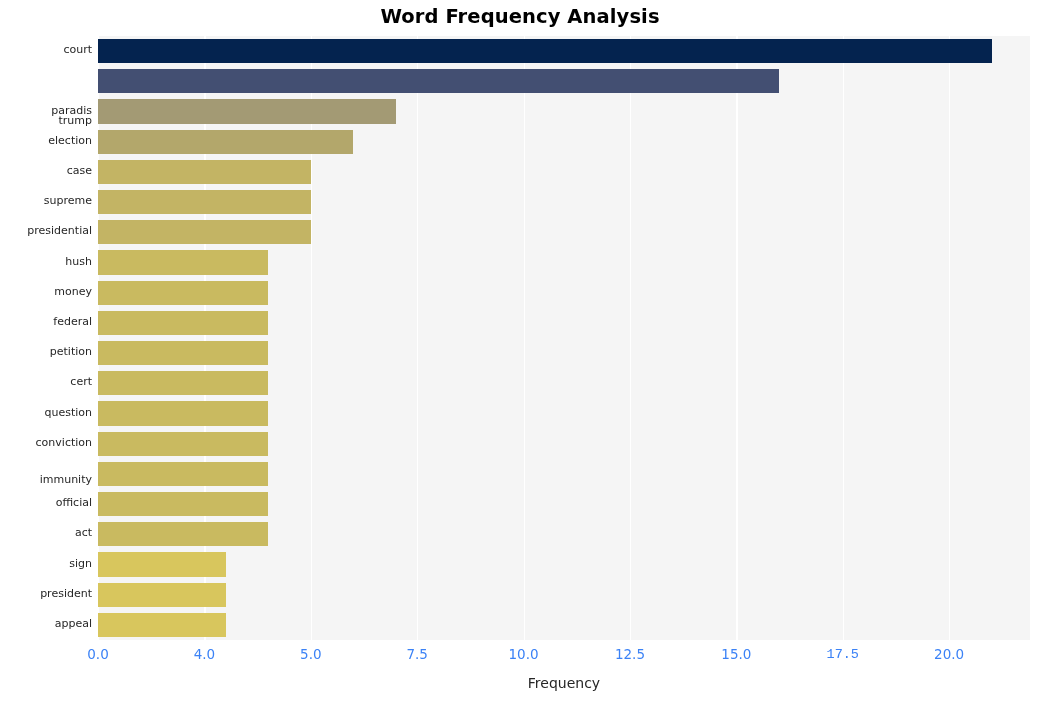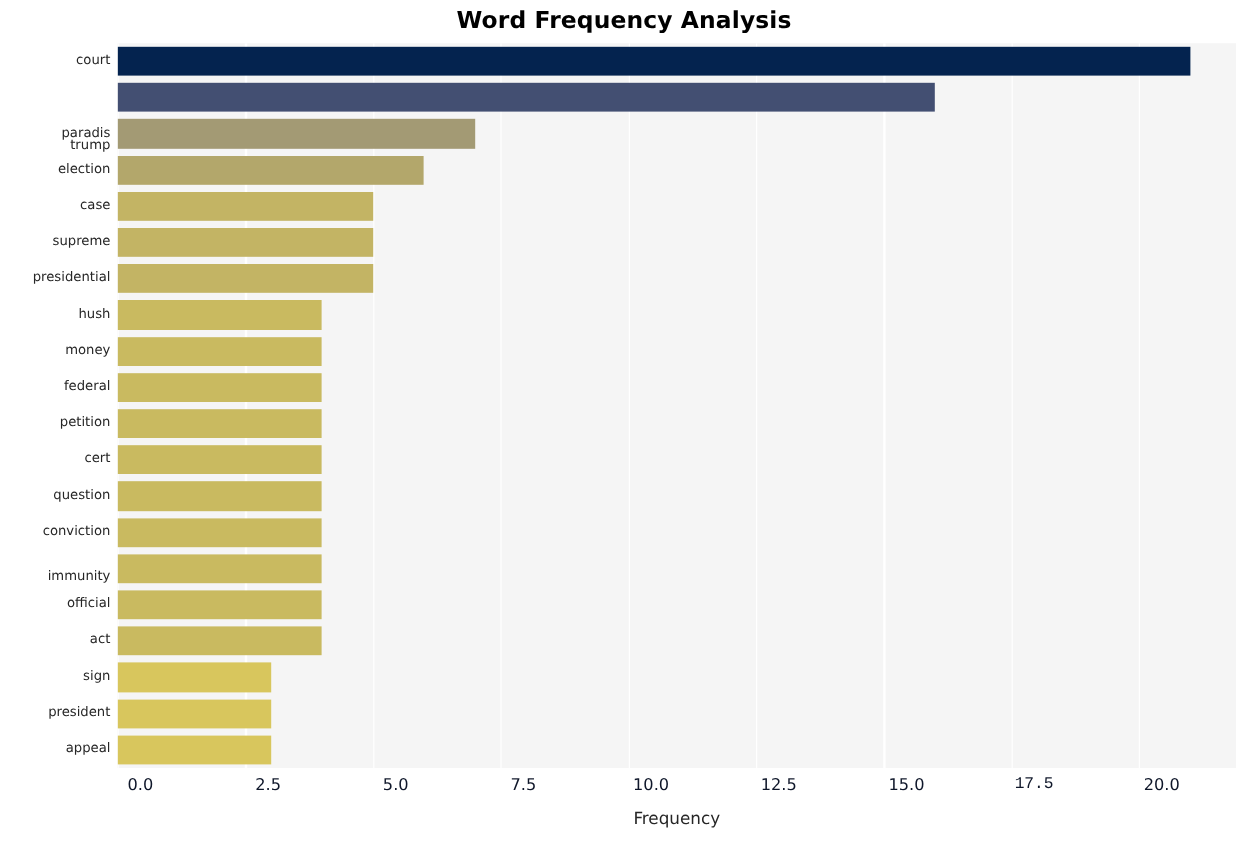--- a/index.html
+++ b/index.html
@@ -100,24 +100,23 @@
     left: 0;
     top: 648px;
     width: 1040px;
     height: 20px;
   }
   .xlabel {
     position: absolute;
     top: 0;
     transform: translateX(-50%);
     font-size: 13.5px;
-    color: #0f172a;
+    color: #3b82f6;
     white-space: nowrap;
     line-height: 1;
-    margin-left: 19px;
   }
 
   
   #xaxis-title {
     position: absolute;
     left: 98px;
     top: 675px;
     width: 932px;
     text-align: center;
     font-size: 14px;
@@ -225,21 +224,21 @@
       <div class="ylabel" style="top: 438px; padding-left: 35px;">immunity</div>
       <div class="ylabel" style="top: 461.1px;">official</div>
       <div class="ylabel" style="top: 491.3px;">act</div>
       <div class="ylabel" style="top: 521.5px;">sign</div>
       <div class="ylabel" style="top: 551.7px;">president</div>
       <div class="ylabel" style="top: 581.9px;">appeal</div>
     </div>
 
   <div id="xlabels-layer">
       <div class="xlabel" style="left: 98px;">0.0</div>
-      <div class="xlabel" style="left: 204.393px;">2.5</div>
+      <div class="xlabel" style="left: 204.393px;">4.0</div>
       <div class="xlabel" style="left: 310.785px;">5.0</div>
       <div class="xlabel" style="left: 417.178px;">7.5</div>
       <div class="xlabel" style="left: 523.571px;">10.0</div>
       <div class="xlabel" style="left: 629.963px;">12.5</div>
       <div class="xlabel" style="left: 736.356px;">15.0</div>
       <div class="xlabel" style="left: 842.749px; font-family: Liberation Mono, monospace;">17.5</div>
       <div class="xlabel" style="left: 949.142px;">20.0</div>
     </div>
 
   <div id="xaxis-title">Frequency</div>

